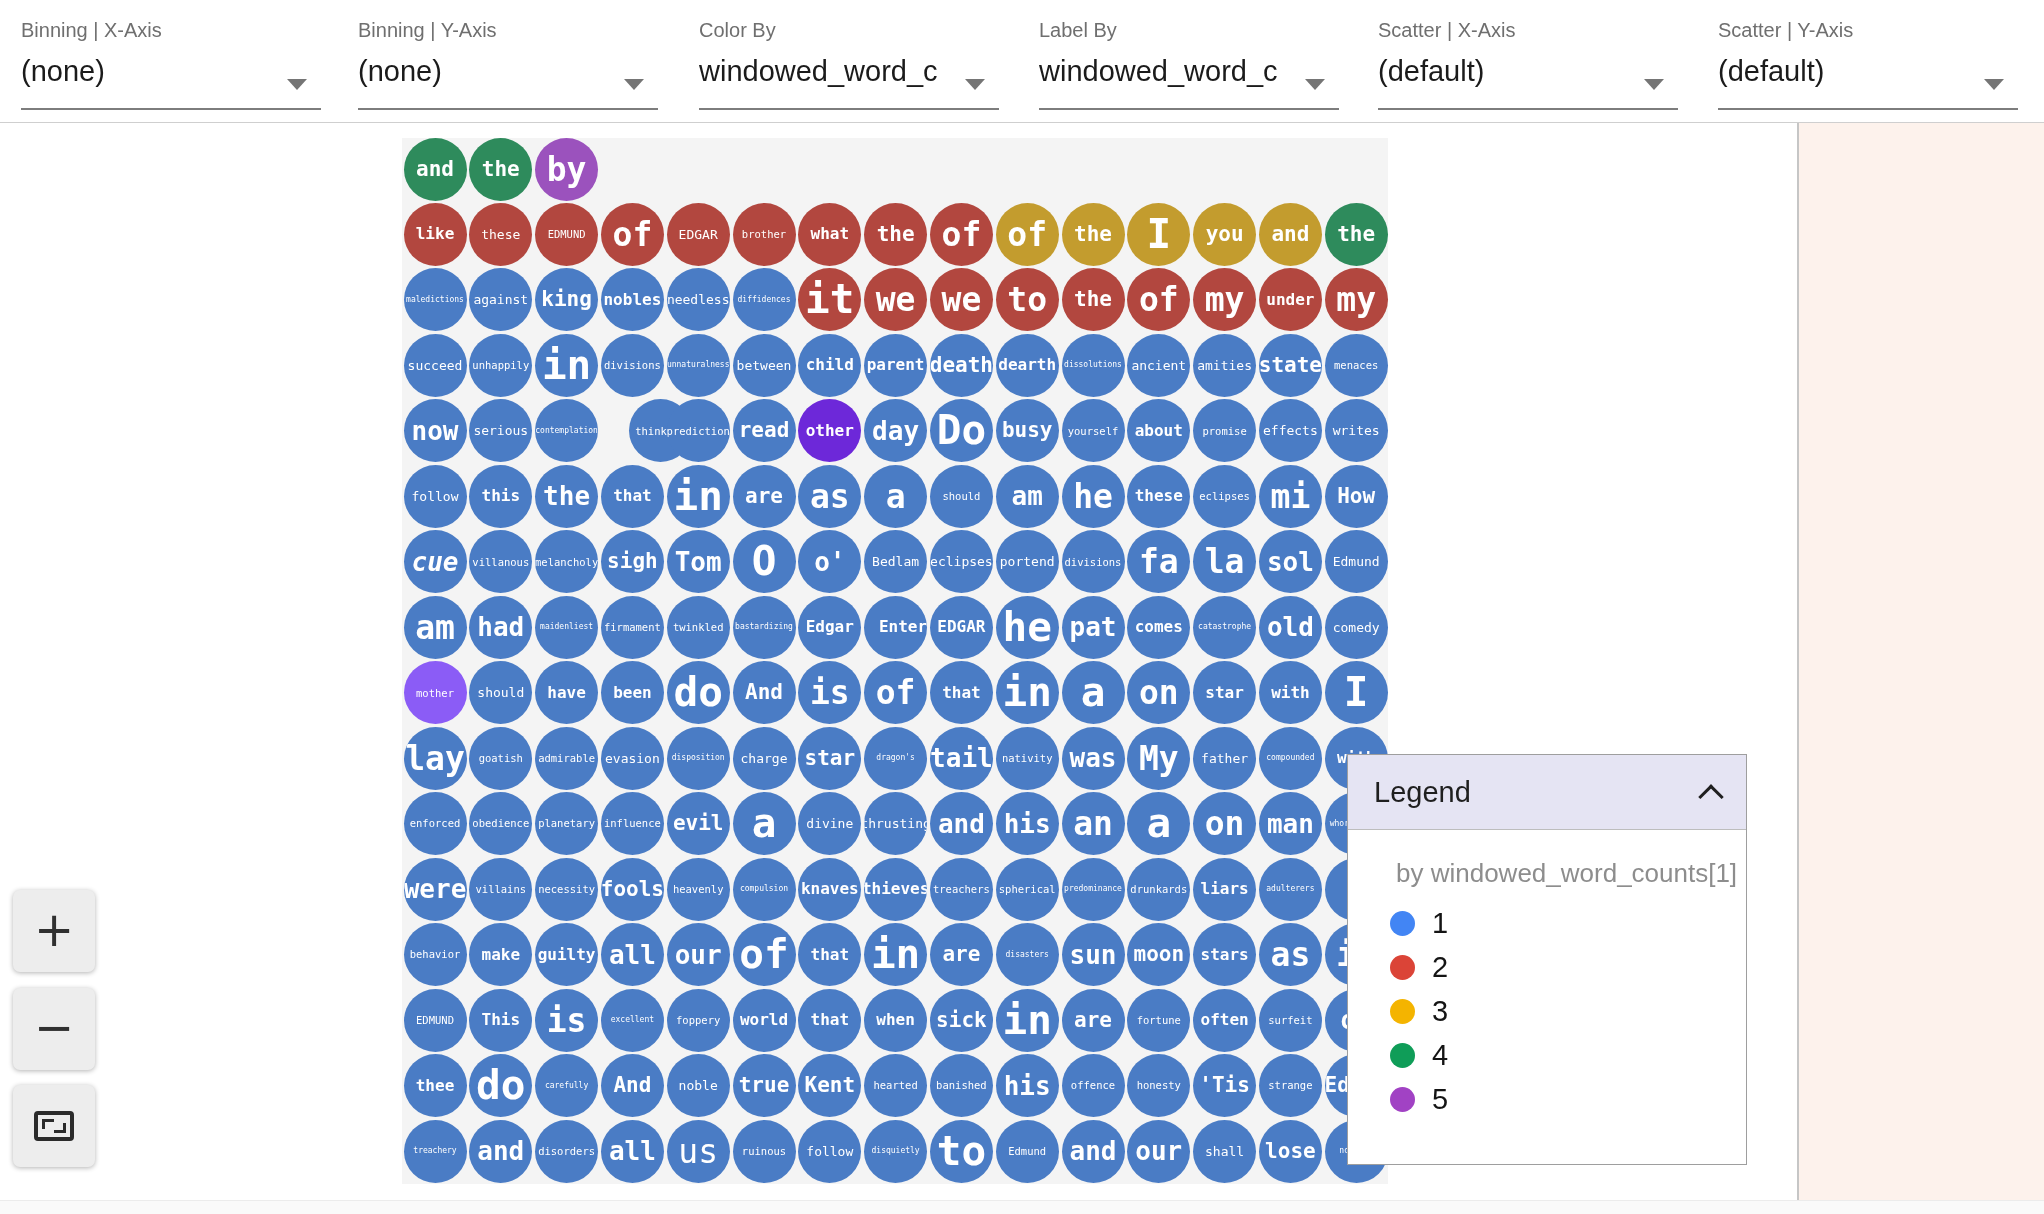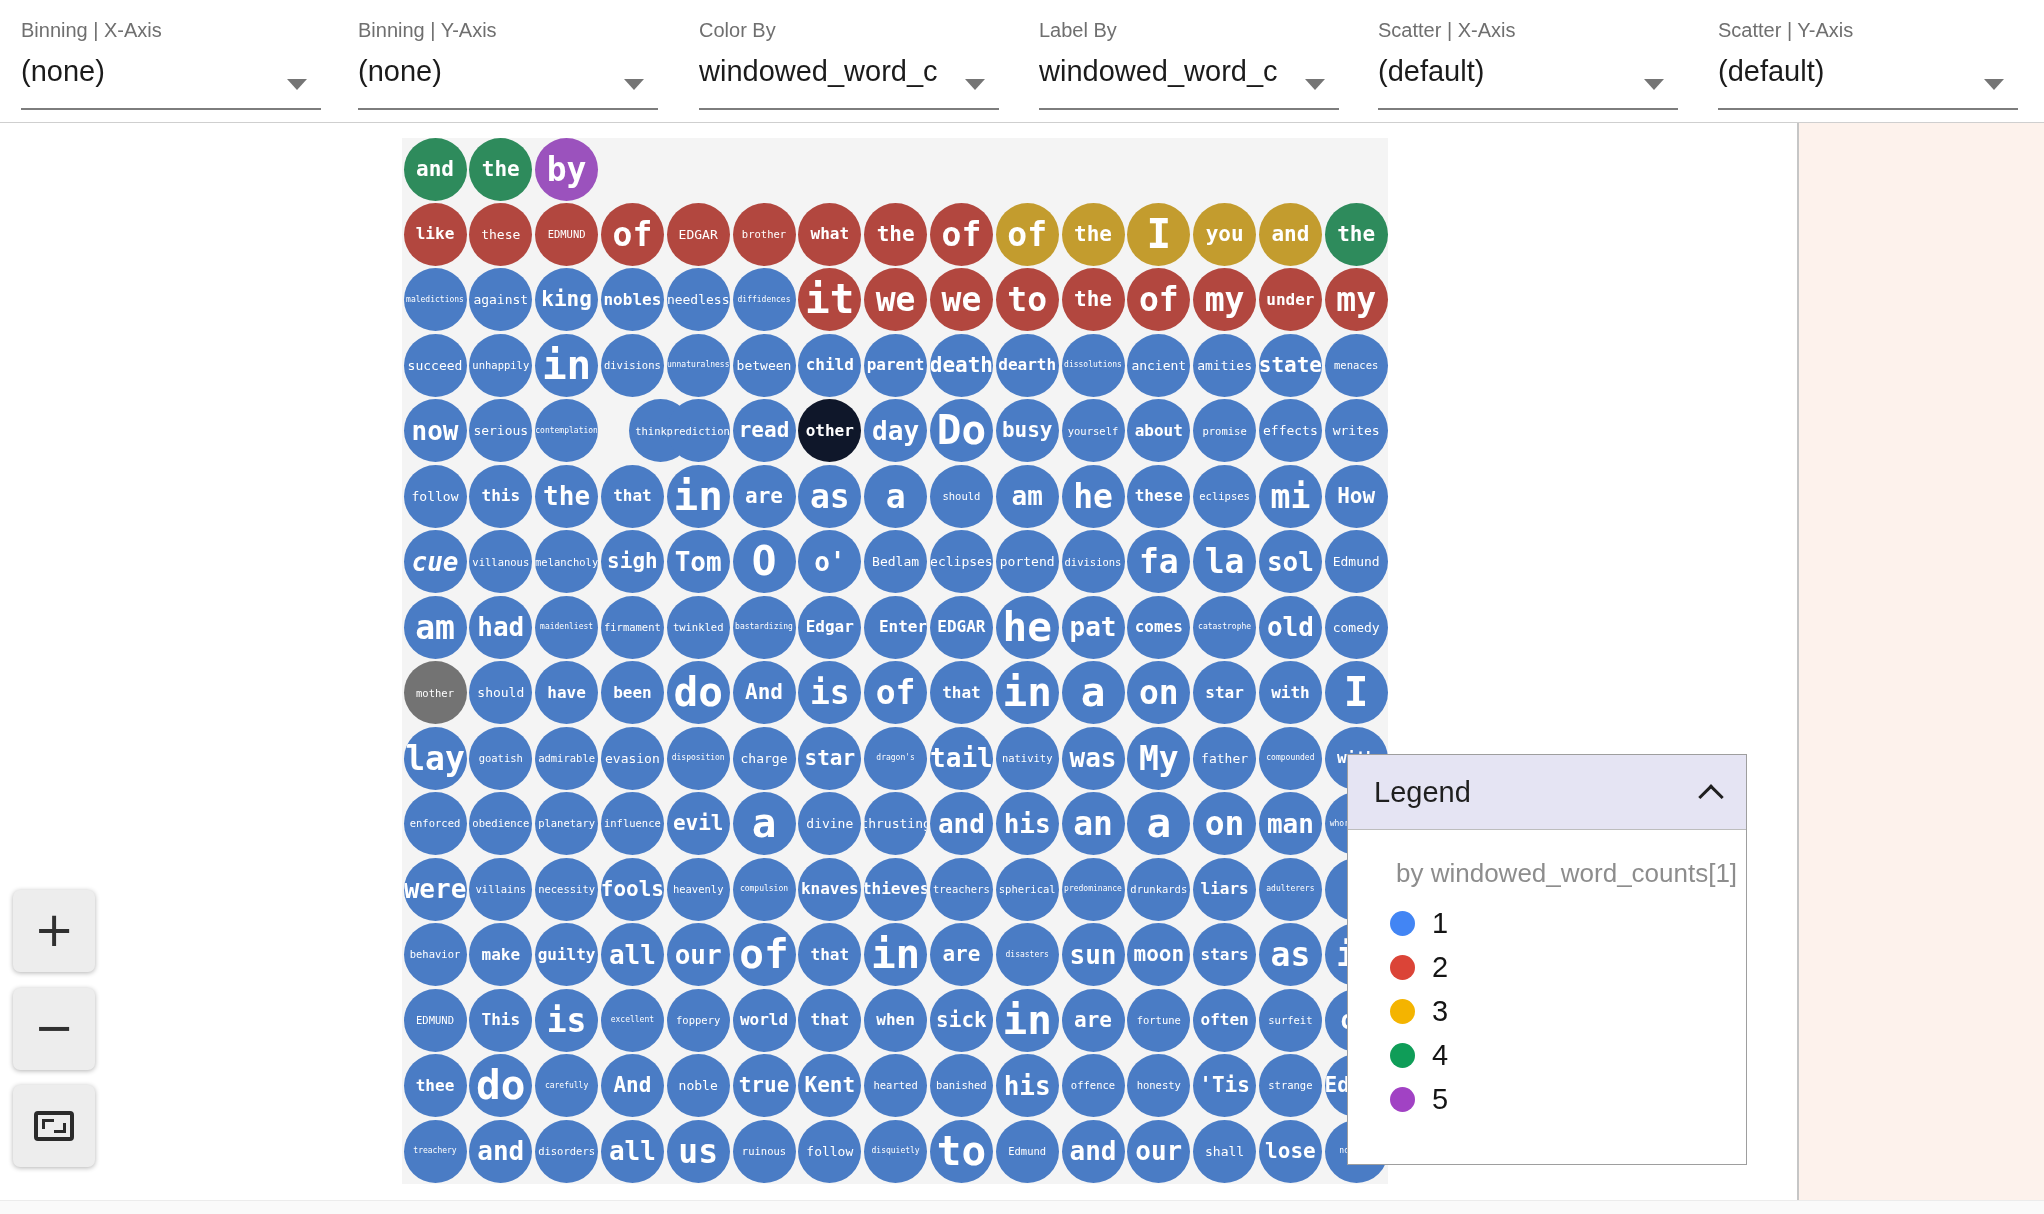--- a/index.html
+++ b/index.html
@@ -237,21 +237,21 @@
     </div>
     <div class="circle" style="left: 629px; top: 399.38px; background: rgb(74, 124, 197);">
       <span style="font-size: 10.5px;">thinking</span>
     </div>
     <div class="circle" style="left: 666.7px; top: 399.38px; background: rgb(74, 124, 197);">
       <span style="font-size: 10.5px;">prediction</span>
     </div>
     <div class="circle" style="left: 732.5px; top: 399.38px; background: rgb(74, 124, 197);">
       <span style="font-size: 21px; font-weight: bold;">read</span>
     </div>
-    <div class="circle" style="left: 798.3px; top: 399.38px; background: #0f172a;">
+    <div class="circle" style="left: 798.3px; top: 399.38px; background: #6d28d9;">
       <span style="font-size: 16px; font-weight: bold;">other</span>
     </div>
     <div class="circle" style="left: 864.1px; top: 399.38px; background: rgb(74, 124, 197);">
       <span style="font-size: 26px; font-weight: bold;">day</span>
     </div>
     <div class="circle" style="left: 929.9px; top: 399.38px; background: rgb(74, 124, 197);">
       <span style="font-size: 41px; font-weight: bold;">Do</span>
     </div>
     <div class="circle" style="left: 995.7px; top: 399.38px; background: rgb(74, 124, 197);">
       <span style="font-size: 21px; font-weight: bold;">busy</span>
@@ -399,21 +399,21 @@
     </div>
     <div class="circle" style="left: 1193.1px; top: 595.79px; background: rgb(74, 124, 197);">
       <span style="font-size: 8px;">catastrophe</span>
     </div>
     <div class="circle" style="left: 1258.9px; top: 595.79px; background: rgb(74, 124, 197);">
       <span style="font-size: 26px; font-weight: bold;">old</span>
     </div>
     <div class="circle" style="left: 1324.7px; top: 595.79px; background: rgb(74, 124, 197);">
       <span style="font-size: 13px;">comedy</span>
     </div>
-    <div class="circle" style="left: 403.5px; top: 661.26px; background: #737373;">
+    <div class="circle" style="left: 403.5px; top: 661.26px; background: #8b5cf6;">
       <span style="font-size: 10.5px;">mother</span>
     </div>
     <div class="circle" style="left: 469.3px; top: 661.26px; background: rgb(74, 124, 197);">
       <span style="font-size: 13px;">should</span>
     </div>
     <div class="circle" style="left: 535.1px; top: 661.26px; background: rgb(74, 124, 197);">
       <span style="font-size: 16px; font-weight: bold;">have</span>
     </div>
     <div class="circle" style="left: 600.9px; top: 661.26px; background: rgb(74, 124, 197);">
       <span style="font-size: 16px; font-weight: bold;">been</span>
@@ -727,21 +727,21 @@
     <div class="circle" style="left: 469.3px; top: 1119.55px; background: rgb(74, 124, 197);">
       <span style="font-size: 26px; font-weight: bold;">and</span>
     </div>
     <div class="circle" style="left: 535.1px; top: 1119.55px; background: rgb(74, 124, 197);">
       <span style="font-size: 10.5px;">disorders</span>
     </div>
     <div class="circle" style="left: 600.9px; top: 1119.55px; background: rgb(74, 124, 197);">
       <span style="font-size: 26px; font-weight: bold;">all</span>
     </div>
     <div class="circle" style="left: 666.7px; top: 1119.55px; background: rgb(74, 124, 197);">
-      <span style="font-size: 33px; font-weight: bold;">us</span>
+      <span style="font-size: 33px; font-weight: normal;">us</span>
     </div>
     <div class="circle" style="left: 732.5px; top: 1119.55px; background: rgb(74, 124, 197);">
       <span style="font-size: 10.5px;">ruinous</span>
     </div>
     <div class="circle" style="left: 798.3px; top: 1119.55px; background: rgb(74, 124, 197);">
       <span style="font-size: 13px;">follow</span>
     </div>
     <div class="circle" style="left: 864.1px; top: 1119.55px; background: rgb(74, 124, 197);">
       <span style="font-size: 8px;">disquietly</span>
     </div>

